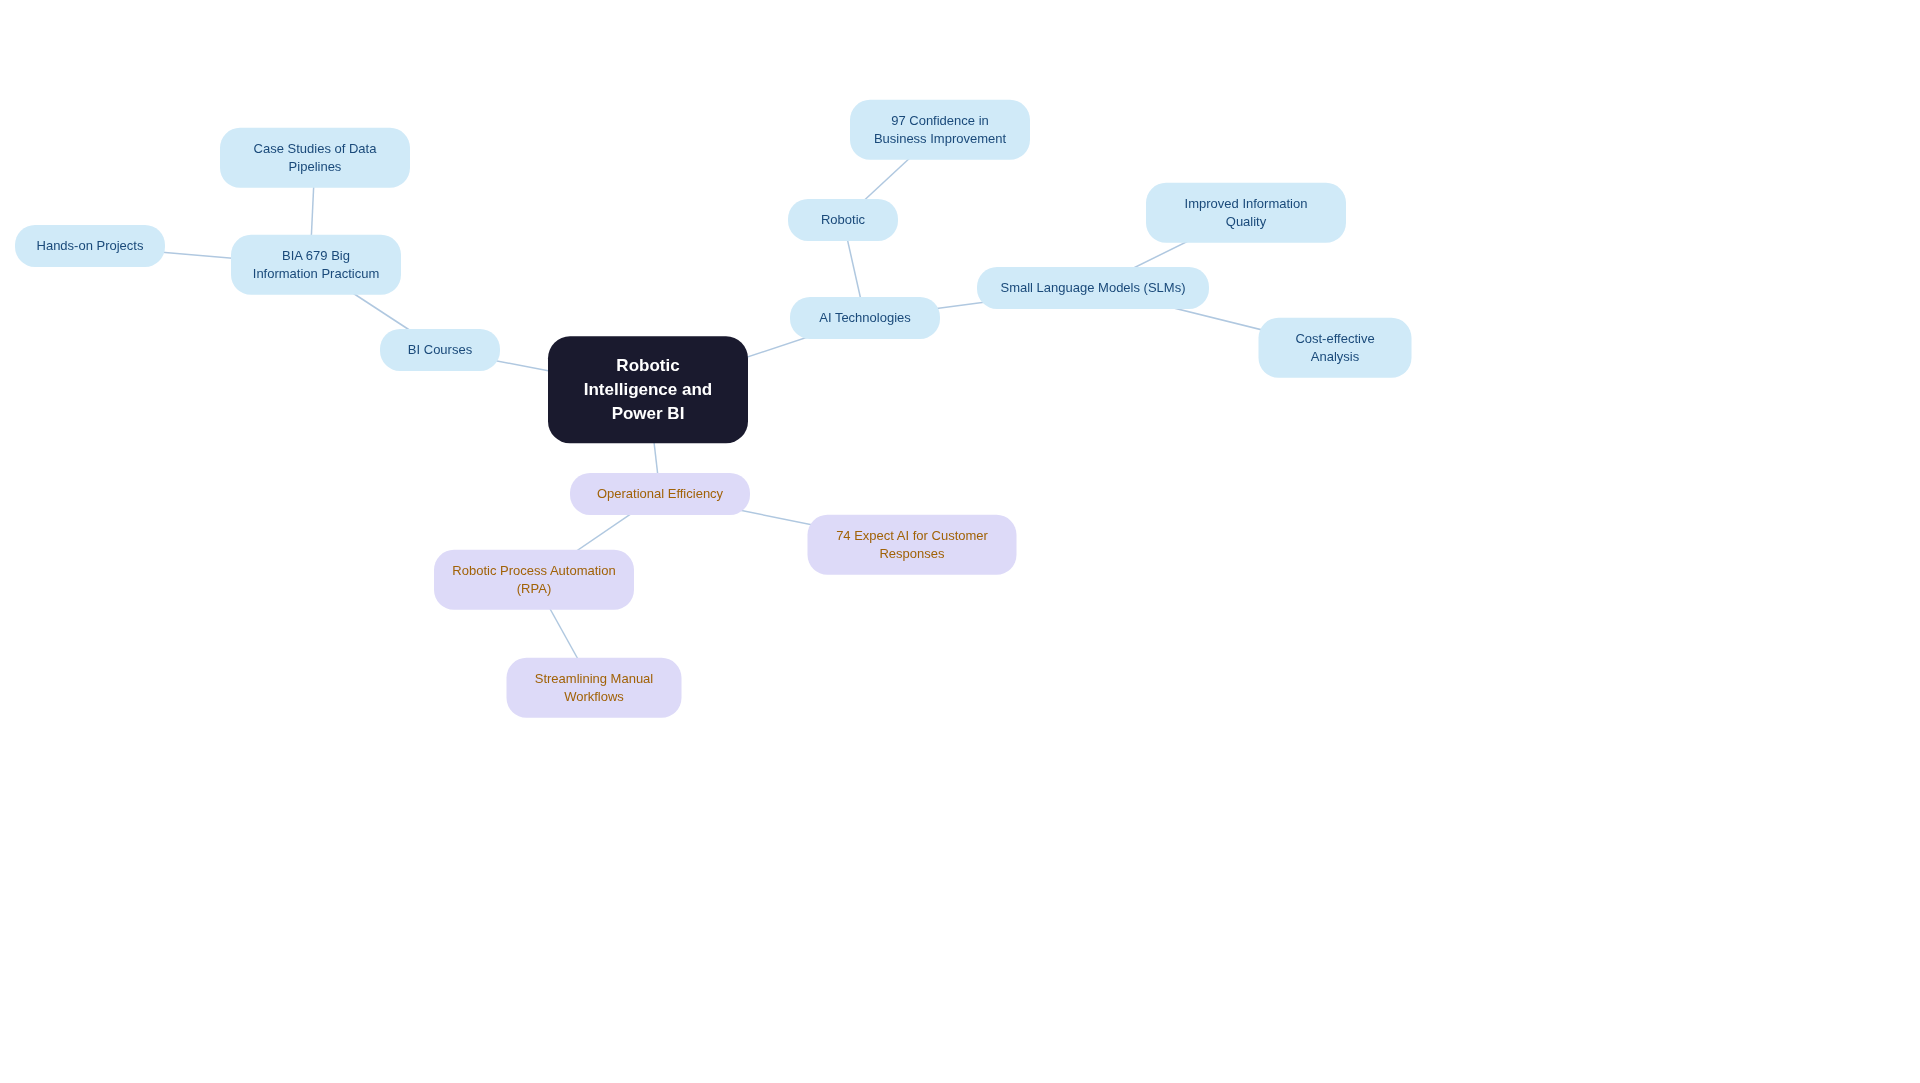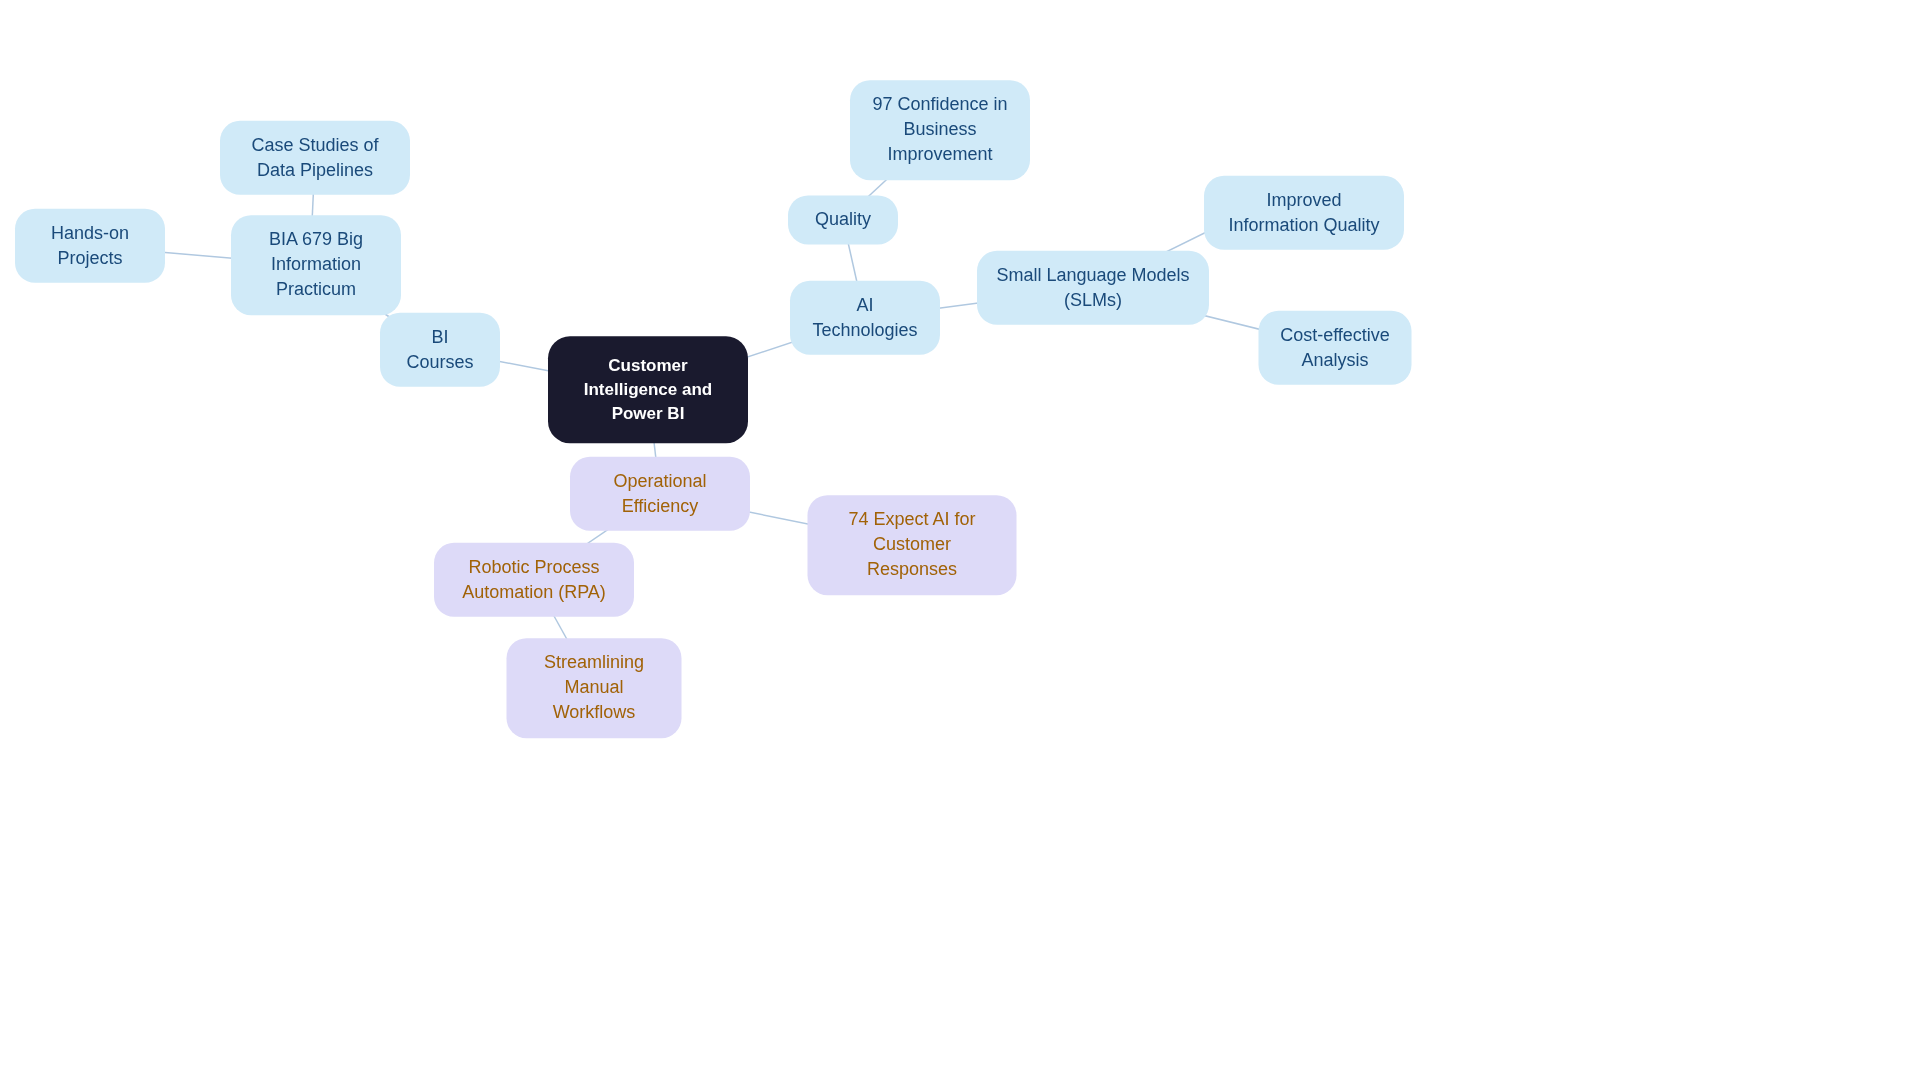--- a/index.html
+++ b/index.html
@@ -23,21 +23,21 @@
       height: 1083px;
       pointer-events: none;
     }
     .node {
       position: absolute;
       border-radius: 20px;
       display: flex;
       align-items: center;
       justify-content: center;
       text-align: center;
-      font-size: 18px;
+      font-size: 13px;
       line-height: 1.4;
       padding: 12px 18px;
       transform: translate(-50%, -50%);
       cursor: default;
     }
     .node-center {
       background: #1a1a2e;
       color: #ffffff;
       font-size: 17px;
       font-weight: 600;
@@ -70,29 +70,29 @@
       <line x1="843" y1="220" x2="940" y2="130" stroke="#b0c8e0" stroke-width="1.5"></line>
       <line x1="865" y1="318" x2="1093" y2="288" stroke="#b0c8e0" stroke-width="1.5"></line>
       <line x1="1093" y1="288" x2="1245" y2="213" stroke="#b0c8e0" stroke-width="1.5"></line>
       <line x1="1093" y1="288" x2="1335" y2="348" stroke="#b0c8e0" stroke-width="1.5"></line>
       <line x1="648" y1="390" x2="660" y2="494" stroke="#b0c8e0" stroke-width="1.5"></line>
       <line x1="660" y1="494" x2="912" y2="545" stroke="#b0c8e0" stroke-width="1.5"></line>
       <line x1="660" y1="494" x2="534" y2="580" stroke="#b0c8e0" stroke-width="1.5"></line>
       <line x1="534" y1="580" x2="594" y2="688" stroke="#b0c8e0" stroke-width="1.5"></line>
     </svg>
   <div id="nodes-container">
-      <div class="node node-center" style="left: 648px; top: 390px; width: 200px;">Customer Intelligence and Power BI</div>
+      <div class="node node-center" style="left: 648px; top: 390px; width: 200px;">Robotic Intelligence and Power BI</div>
       <div class="node node-blue" style="left: 440px; top: 350px; width: 120px;">BI Courses</div>
       <div class="node node-blue" style="left: 316px; top: 265px; width: 170px;">BIA 679 Big Information Practicum</div>
       <div class="node node-blue" style="left: 315px; top: 158px; width: 190px;">Case Studies of Data Pipelines</div>
       <div class="node node-blue" style="left: 90px; top: 246px; width: 150px;">Hands-on Projects</div>
       <div class="node node-blue" style="left: 865px; top: 318px; width: 150px;">AI Technologies</div>
-      <div class="node node-blue" style="left: 843px; top: 220px; width: 110px;">Quality</div>
+      <div class="node node-blue" style="left: 843px; top: 220px; width: 110px;">Robotic</div>
       <div class="node node-blue" style="left: 940px; top: 130px; width: 180px;">97 Confidence in Business Improvement</div>
       <div class="node node-blue" style="left: 1093px; top: 288px; width: 232px;">Small Language Models (SLMs)</div>
-      <div class="node node-blue" style="left: 1304px; top: 213px; width: 200px;">Improved Information Quality</div>
+      <div class="node node-blue" style="left: 1246px; top: 213px; width: 200px;">Improved Information Quality</div>
       <div class="node node-blue" style="left: 1335px; top: 348px; width: 153px;">Cost-effective Analysis</div>
       <div class="node node-purple" style="left: 660px; top: 494px; width: 180px;">Operational Efficiency</div>
       <div class="node node-purple" style="left: 912px; top: 545px; width: 209px;">74 Expect AI for Customer Responses</div>
       <div class="node node-purple" style="left: 534px; top: 580px; width: 200px; text-align: center;">Robotic Process Automation (RPA)</div>
       <div class="node node-purple" style="left: 594px; top: 688px; width: 175px;">Streamlining Manual Workflows</div>
     </div>
 </div>
 
 </body></html>

